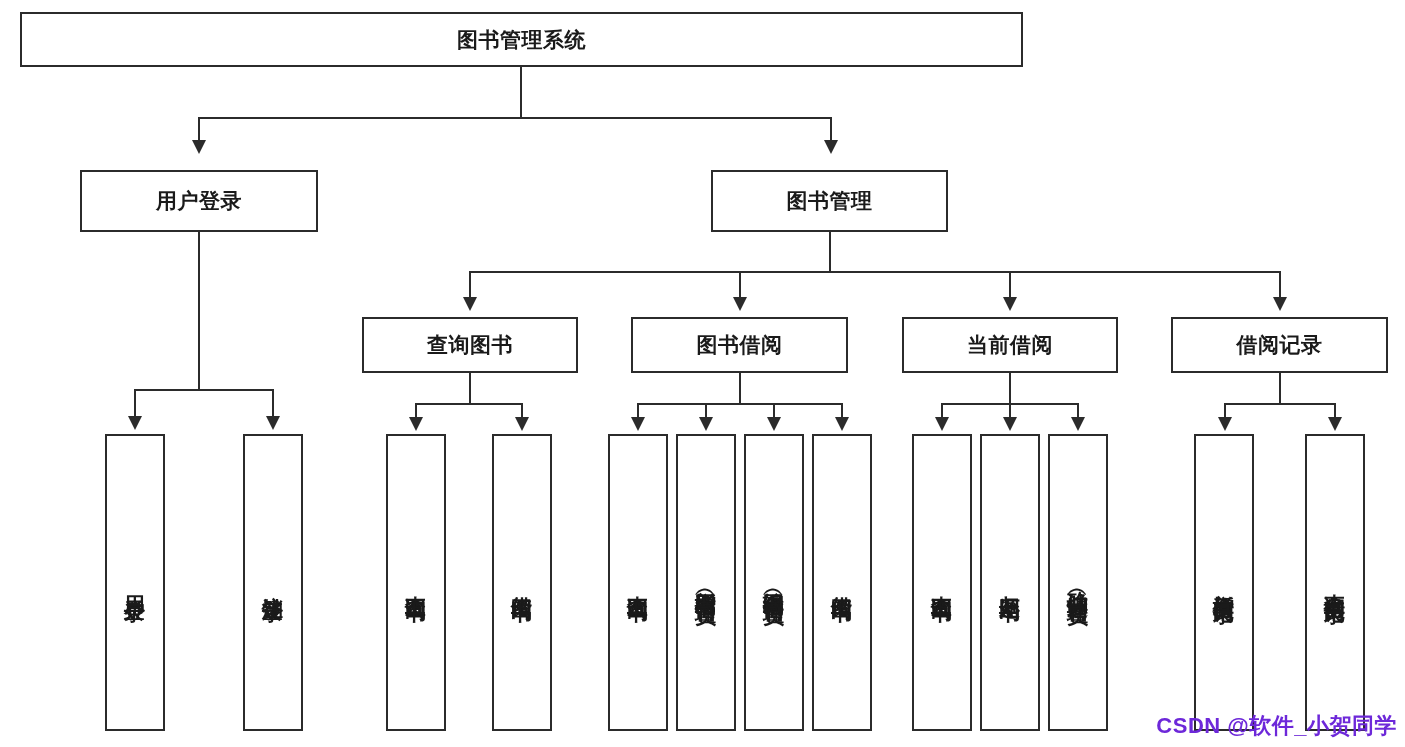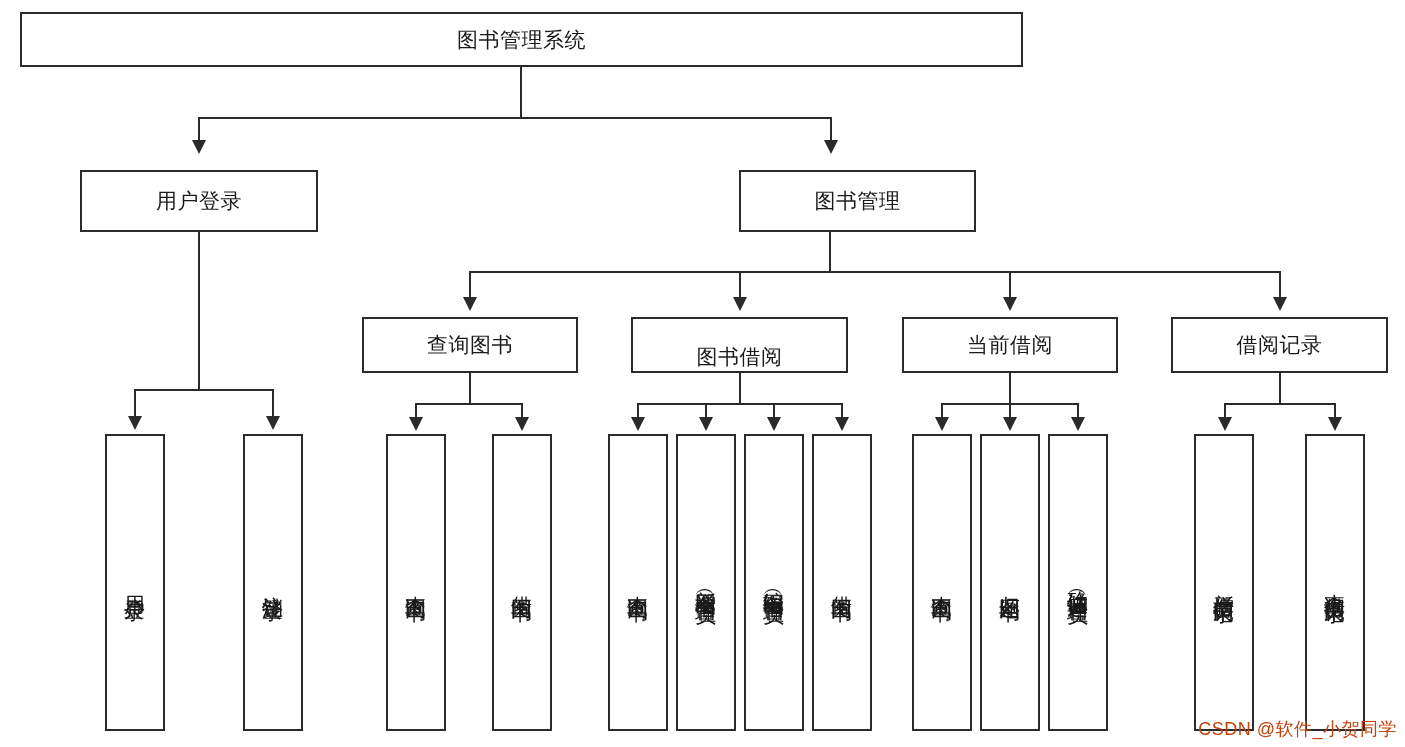--- a/index.html
+++ b/index.html
@@ -7,20 +7,21 @@
     padding: 0;
     background: #ffffff;
   }
   #canvas {
     position: relative;
     width: 1405px;
     height: 747px;
     background: #ffffff;
     font-family: "Liberation Sans", "DejaVu Sans", sans-serif;
     overflow: hidden;
+    font-weight: bold;
   }
   .node {
     position: absolute;
     box-sizing: border-box;
     border: 2px solid #2b2b2b;
     background: #ffffff;
     display: flex;
     align-items: center;
     justify-content: center;
     color: #1a1a1a;
@@ -56,22 +57,22 @@
     width: 0;
     height: 0;
     border-left: 7px solid transparent;
     border-right: 7px solid transparent;
     border-top: 14px solid #2b2b2b;
   }
   #watermark {
     position: absolute;
     right: 8px;
     bottom: 6px;
-    font-size: 18px;
-    color: #c2410c;
+    font-size: 22px;
+    color: #6d28d9;
     white-space: nowrap;
     letter-spacing: 0.5px;
   }
 </style>
 </head>
 <body>
 
 <div id="canvas">
 
   <div class="node node-h" style="left:20px; top:12px; width:1003px; height:55px;">
@@ -84,21 +85,21 @@
 
   <div class="edge edge-v" style="left:198px; top:117px; width:2px; height:25px;"></div>
   <div class="arrow" style="left:192px; top:140px;"></div>
   <div class="edge edge-v" style="left:830px; top:117px; width:2px; height:25px;"></div>
   <div class="arrow" style="left:824px; top:140px;"></div>
 
   <div class="node node-h" style="left:80px; top:170px; width:238px; height:62px;">
     <span>用户登录</span>
   </div>
 
-  <div class="node node-h" style="left:711px; top:170px; width:237px; height:62px;margin-left:28px;">
+  <div class="node node-h" style="left:711px; top:170px; width:237px; height:62px;">
     <span>图书管理</span>
   </div>
 
   <div class="edge edge-v" style="left:198px; top:232px; width:2px; height:157px;"></div>
   <div class="edge edge-h" style="left:134px; top:389px; width:139px; height:2px;"></div>
   <div class="edge edge-v" style="left:134px; top:389px; width:2px; height:29px;"></div>
   <div class="arrow" style="left:128px; top:416px;"></div>
   <div class="edge edge-v" style="left:272px; top:389px; width:2px; height:29px;"></div>
   <div class="arrow" style="left:266px; top:416px;"></div>
 
@@ -110,21 +111,21 @@
   <div class="edge edge-v" style="left:739px; top:271px; width:2px; height:28px;"></div>
   <div class="arrow" style="left:733px; top:297px;"></div>
   <div class="edge edge-v" style="left:1009px; top:271px; width:2px; height:28px;"></div>
   <div class="arrow" style="left:1003px; top:297px;"></div>
   <div class="edge edge-v" style="left:1279px; top:271px; width:2px; height:28px;"></div>
   <div class="arrow" style="left:1273px; top:297px;"></div>
 
   <div class="node node-h" style="left:362px; top:317px; width:216px; height:56px;">
     <span>查询图书</span>
   </div>
-  <div class="node node-h" style="left:631px; top:317px; width:217px; height:56px;align-items:flex-end;">
+  <div class="node node-h" style="left:631px; top:317px; width:217px; height:56px;">
     <span>图书借阅</span>
   </div>
   <div class="node node-h" style="left:1171px; top:317px; width:217px; height:56px;">
     <span>借阅记录</span>
   </div>
   <div class="node node-h" style="left:902px; top:317px; width:216px; height:56px;">
     <span>当前借阅</span>
   </div>
 
   <div class="edge edge-v" style="left:469px; top:373px; width:2px; height:30px;"></div>

